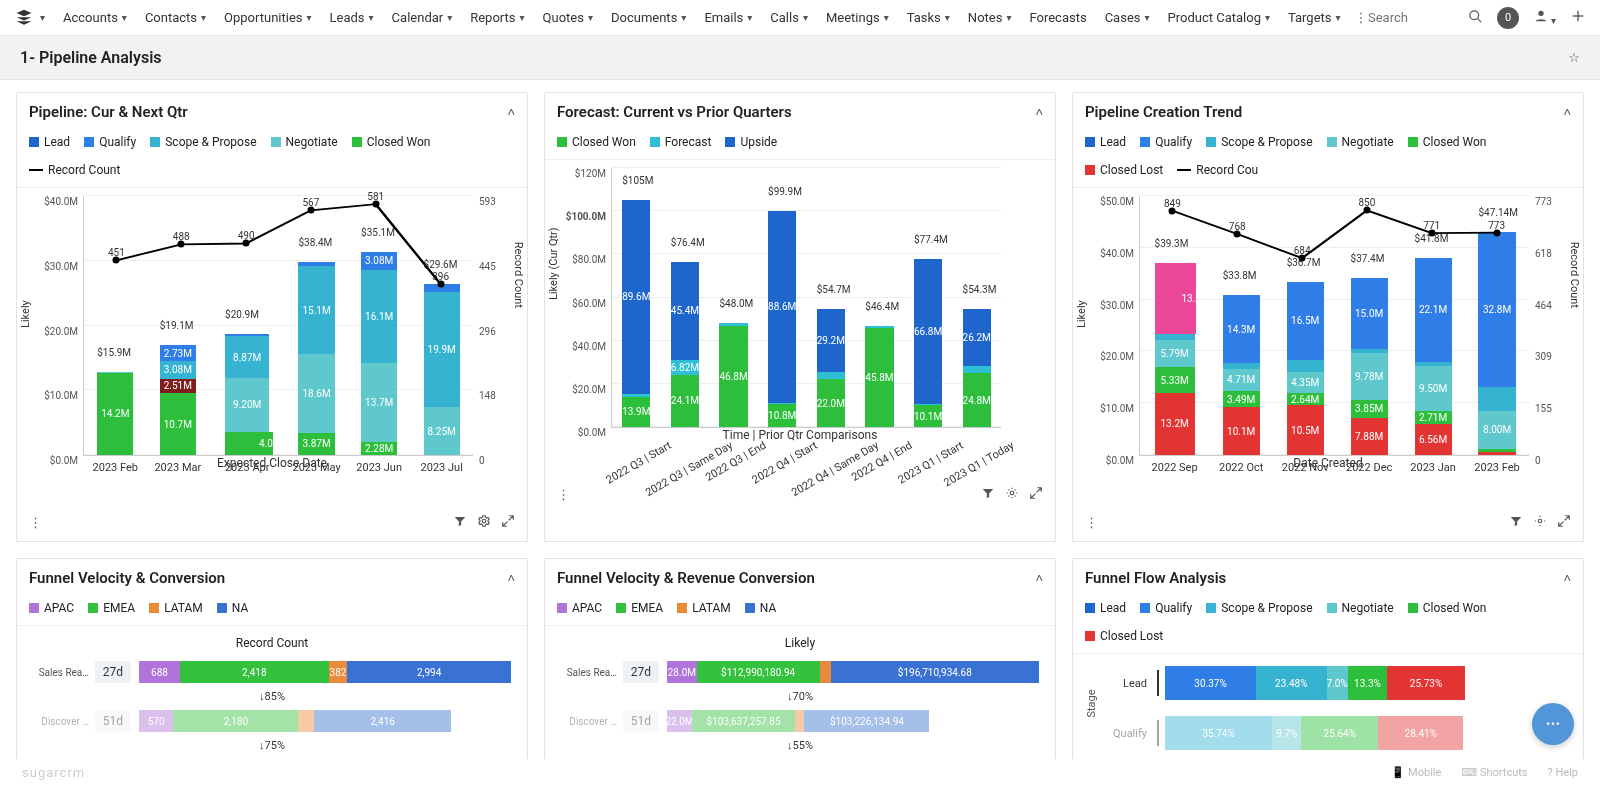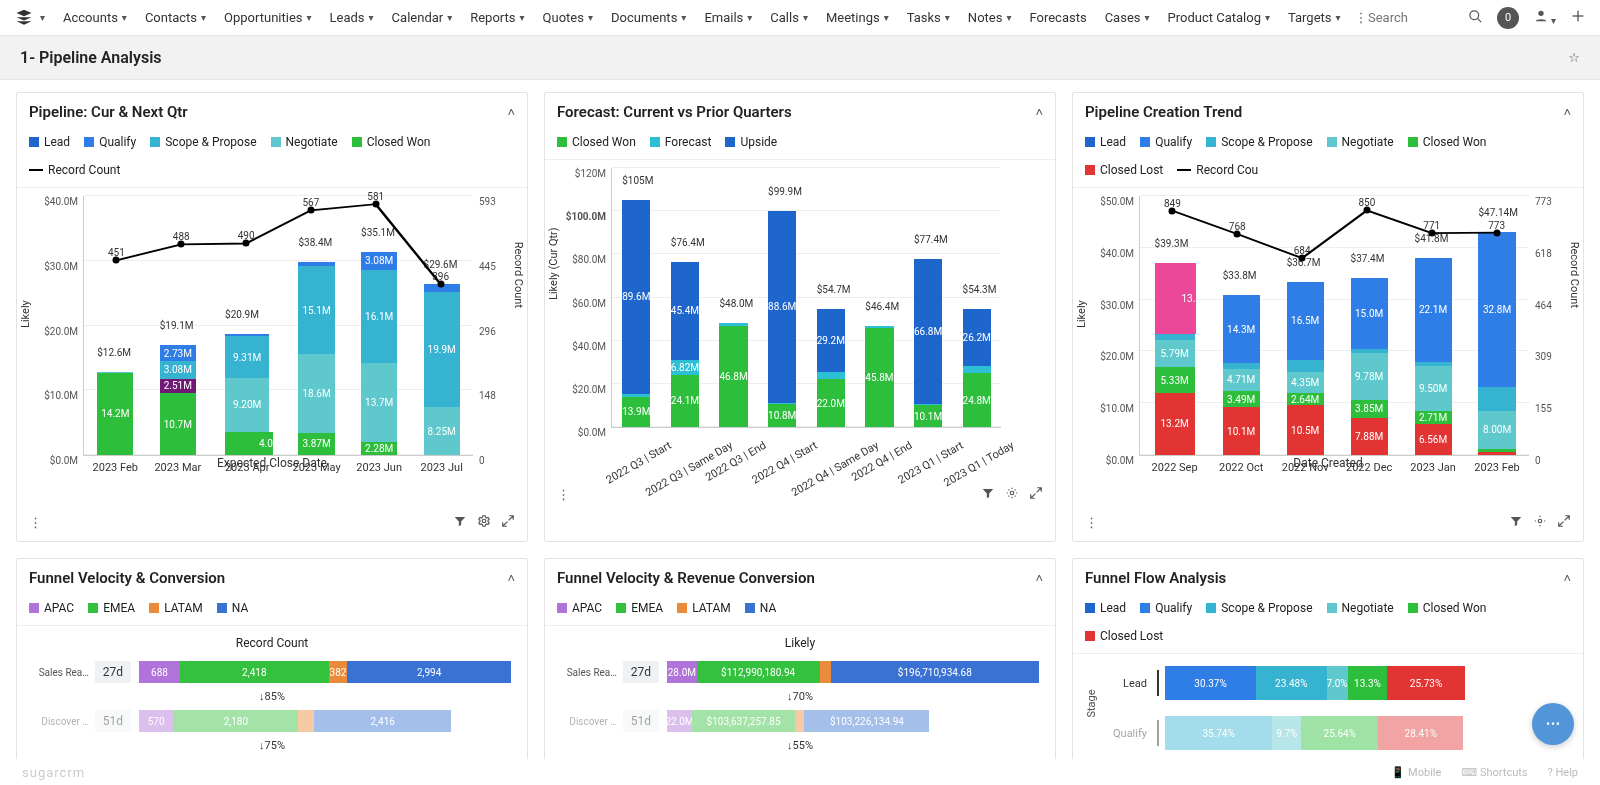--- a/index.html
+++ b/index.html
@@ -265,39 +265,39 @@
           </div>
           <div class="gridline" style="bottom: 100%;">
             <span class="ylabel">$40.0M</span>
             <span class="y2label">593</span>
           </div>
           <div class="bars-row">
             <div class="bar-col">
               <div class="bar-stack">
                 <div class="seg" style="background: rgb(45, 191, 60); height: 82.0444px;">14.2M</div>
                 <div class="seg" style="background: rgb(94, 200, 204); height: 0.577778px;"></div>
-                <div class="bar-total">$12.6M</div>
+                <div class="bar-total">$15.9M</div>
               </div>
               <div class="xlab">2023 Feb</div>
             </div>
             <div class="bar-col">
               <div class="bar-stack">
                 <div class="seg" style="background: rgb(45, 191, 60); height: 61.8222px;">10.7M</div>
-                <div class="seg" style="background: #701a75; height: 14.5022px;">2.51M</div>
+                <div class="seg" style="background: #7f1d1d; height: 14.5022px;">2.51M</div>
                 <div class="seg" style="background: rgb(53, 179, 209); height: 17.7956px;">3.08M</div>
                 <div class="seg" style="background: rgb(47, 125, 230); height: 15.7733px;">2.73M</div>
                 <div class="bar-total">$19.1M</div>
               </div>
               <div class="xlab">2023 Mar</div>
             </div>
             <div class="bar-col">
               <div class="bar-stack">
                 <div class="seg" style="background: rgb(45, 191, 60); height: 23.5156px; padding-left: 48px;">4.07M</div>
                 <div class="seg" style="background: rgb(94, 200, 204); height: 53.1556px;">9.20M</div>
-                <div class="seg" style="background: rgb(53, 179, 209); height: 42.0044px;">9.31M</div>
+                <div class="seg" style="background: rgb(53, 179, 209); height: 42.0044px;">8.87M</div>
                 <div class="seg" style="background: rgb(47, 125, 230); height: 2.31111px;"></div>
                 <div class="bar-total">$20.9M</div>
               </div>
               <div class="xlab">2023 Apr</div>
             </div>
             <div class="bar-col">
               <div class="bar-stack">
                 <div class="seg" style="background: rgb(45, 191, 60); height: 22.36px;">3.87M</div>
                 <div class="seg" style="background: rgb(94, 200, 204); height: 79px;">18.6M</div>
                 <div class="seg" style="background: rgb(53, 179, 209); height: 87.2444px;">15.1M</div>
@@ -469,20 +469,21 @@
               <div class="bar-stack">
                 <div class="seg" style="background: rgb(45, 191, 60); height: 53.7333px;">24.8M</div>
                 <div class="seg" style="background: rgb(45, 191, 212); height: 7.15px;"></div>
                 <div class="seg" style="background: rgb(31, 102, 204); height: 56.7667px;">26.2M</div>
                 <div class="bar-total">$54.3M</div>
               </div>
               <div class="xlab rot">2023 Q1 | Today</div>
             </div>
           </div>
         </div>
+      <div class="axis-label-bottom">Time | Prior Qtr Comparisons</div>
     </div>
     <div class="panel-foot">
       <span>⋮</span>
       <span class="foot-spacer"></span>
       <span><svg width="14" height="14" viewBox="0 0 24 24" fill="currentColor">
             <path d="M3 5h18l-7 8v6l-4 2v-8z"></path>
           </svg></span>
       <span><svg width="14" height="14" viewBox="0 0 24 24" fill="none" stroke="currentColor" stroke-width="2">
             <circle cx="12" cy="12" r="3"></circle>
             <path d="M19 12h2M3 12h2M12 3v2M12 19v2M6 6l1.5 1.5M16.5 16.5L18 18M6 18l1.5-1.5M16.5 7.5L18 6"></path>

